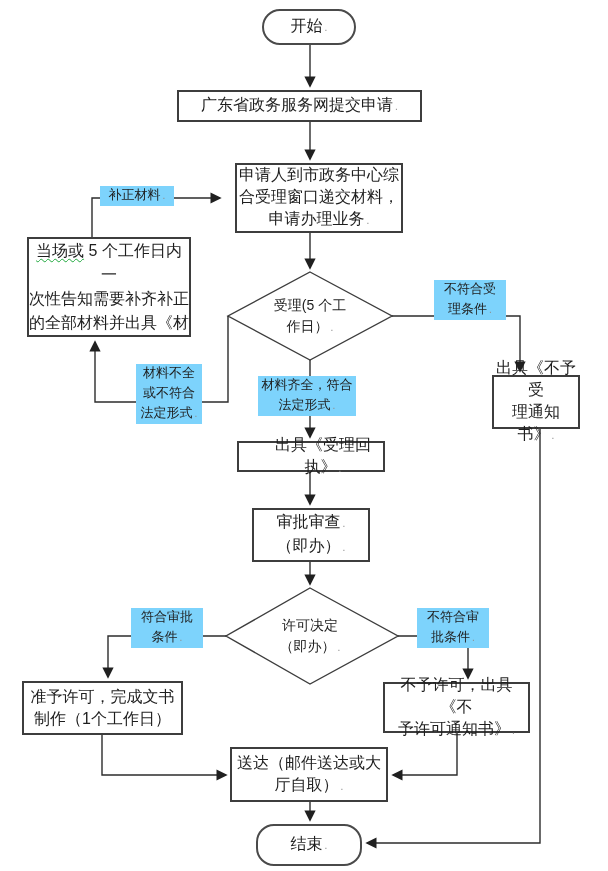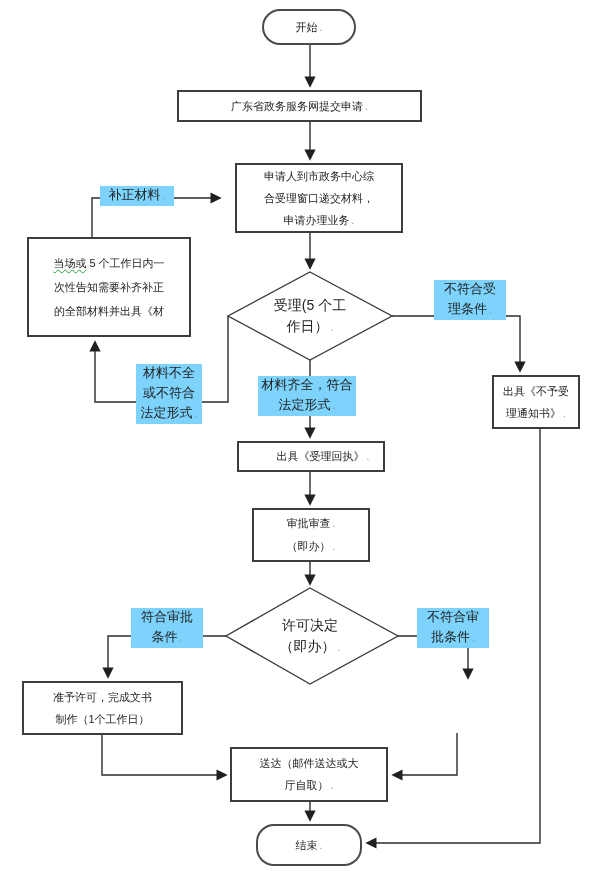--- a/index.html
+++ b/index.html
@@ -4,21 +4,21 @@
 <style>
   html,body{margin:0;padding:0;background:#ffffff;}
   .canvas{
     position:relative;width:608px;height:871px;background:#ffffff;
     font-family:"Liberation Sans",sans-serif;color:#1e1e1e;overflow:hidden;
   }
   svg.wires{position:absolute;left:0;top:0;z-index:0;}
   .node{
     position:absolute;z-index:2;display:flex;flex-direction:column;
     align-items:center;justify-content:center;text-align:center;
-    font-size:11px;line-height:22px;background:#ffffff;box-sizing:border-box;
+    font-size:16px;line-height:22px;background:#ffffff;box-sizing:border-box;
   }
   .rect{border:2px solid #3d3d3d;}
   .terminator{border:2px solid #4a4a4a;border-radius:18px;}
   .diamond-text{
     position:absolute;z-index:2;display:flex;flex-direction:column;
     align-items:center;justify-content:center;text-align:center;
     font-size:14px;line-height:21px;background:transparent;
   }
   .elabel{
     position:absolute;z-index:2;display:flex;flex-direction:column;
@@ -109,20 +109,24 @@
   <div class="diamond-text" style="left:240px;top:614px;width:140px;height:44px;">
     <div>许可决定</div>
     <div class="pm">（即办）</div>
   </div>
 
   <div class="node rect" style="left:22px;top:681px;width:161px;height:54px;align-items:center;">
     <div>准予许可，完成文书</div>
     <div>制作（1个工作日）</div>
   </div>
 
+  <div class="node rect" style="left:383px;top:682px;width:147px;height:51px;">
+    <div>不予许可，出具《不</div>
+    <div class="pm">予许可通知书》</div>
+  </div>
 
   <div class="node rect" style="left:230px;top:747px;width:158px;height:55px;">
     <div>送达（邮件送达或大</div>
     <div class="pm">厅自取）</div>
   </div>
 
   <div class="node terminator" style="left:256px;top:824px;width:106px;height:42px;">
     <div class="pm">结束</div>
   </div>
 

